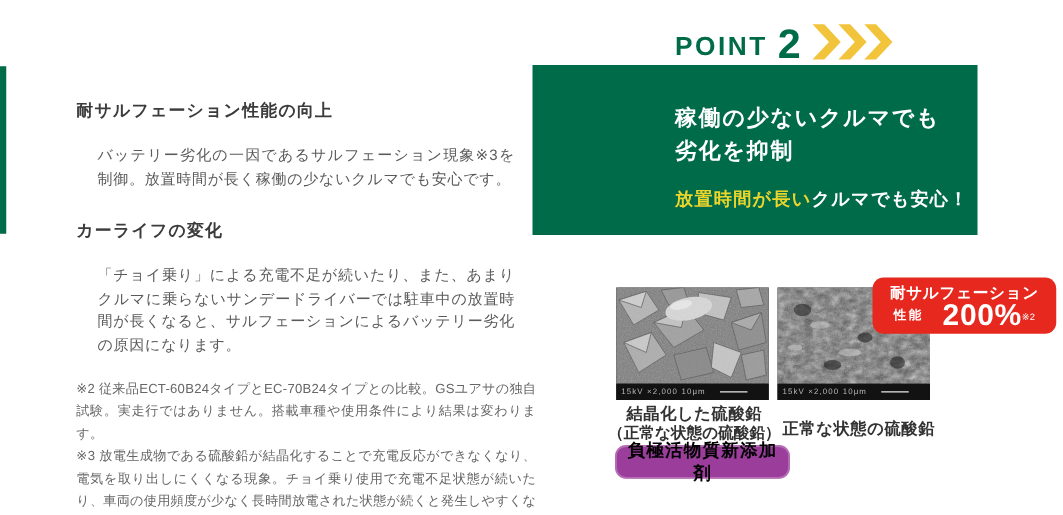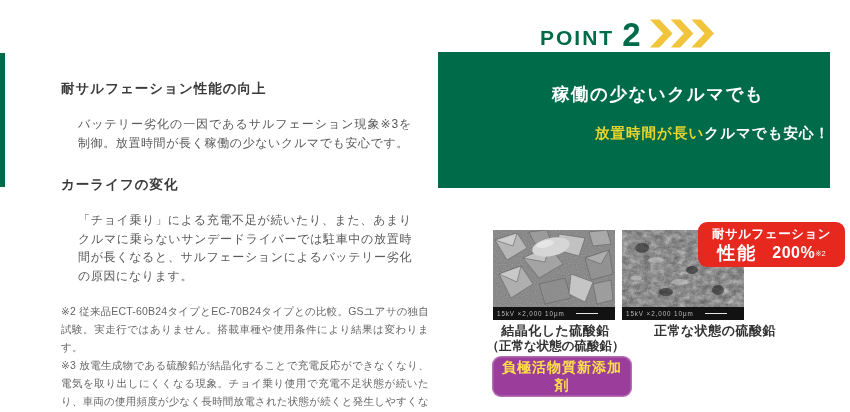--- a/index.html
+++ b/index.html
@@ -15,47 +15,47 @@
   .left-col p.body{margin:17px;font-size:12px;line-height:18.5px;letter-spacing:.6px;text-align:justify;}
   .left-col p.body.first{margin-bottom:24px;}
   .left-col p.note{margin:0;font-size:10.5px;line-height:18px;letter-spacing:.2px;color:#666;text-align:justify;}
   .left-col p.note.first{margin-top:10px;}
   
   .point-header{position:absolute;left:540px;top:13px;height:35px;display:flex;align-items:flex-end;}
   .point-label{font-size:21px;font-weight:bold;color:var(--green,#006b49);letter-spacing:2px;line-height:1;}
   .point-number{font-size:33px;font-weight:bold;color:var(--green,#006b49);line-height:.82;margin-left:8px;}
   .chevrons{margin-left:9px;display:block;}
   
-  .green-panel{position:absolute;left:438px;top:52px;width:392px;height:136px;background:var(--green,#006b49);box-sizing:border-box;padding:29px 0 0 114px;}
+  .green-panel{position:absolute;left:426px;top:52px;width:356px;height:136px;background:var(--green,#006b49);box-sizing:border-box;padding:29px 0 0 114px;}
   .headline{color:#fff;font-size:17.5px;font-weight:bold;line-height:26px;letter-spacing:1.5px;}
-  .subline{margin-top:17px;font-size:14.5px;font-weight:bold;letter-spacing:1px;color:#fff;text-align:right;}
+  .subline{margin-top:17px;font-size:14.5px;font-weight:bold;letter-spacing:1px;color:#fff;}
   .subline .hl{color:var(--headline_yellow,#ead52d);}
   
   .photo-title{position:absolute;left:493px;top:205px;width:250px;text-align:center;font-size:13px;font-weight:bold;color:#333;letter-spacing:1px;}
   .photo{position:absolute;top:230px;width:122px;height:90px;margin:0;padding:0;background:#222;}
   .photo-left{left:493px;}
   .photo-right{left:622px;}
   .photo svg{display:block;}
   .sem-bar{position:absolute;left:0;bottom:0;width:100%;height:13px;background:#121212;display:flex;align-items:center;box-sizing:border-box;padding:0 4px;}
   .sem-bar .meta{font-size:7px;color:#b9b9b9;letter-spacing:1px;white-space:nowrap;transform:scale(.9);transform-origin:left center;}
   .sem-bar .scaleline{display:inline-block;width:22px;border-top:1.5px solid #e8e8e8;margin-left:4px;}
   
   .badge{position:absolute;left:698px;top:222px;width:147px;height:45px;background:var(--red,#e7281e);border-radius:9px;z-index:6;color:#fff;text-align:center;box-sizing:border-box;padding-top:5px;}
   .badge-l1{font-size:12.5px;font-weight:bold;letter-spacing:.5px;line-height:14px;}
   .badge-l2{line-height:22px;display:flex;align-items:center;justify-content:center;}
-  .b-prefix{font-size:18px;font-weight:bold;letter-spacing:2px;margin-right:15px;}
-  .b-value{font-size:16px;font-weight:bold;letter-spacing:.5px;}
+  .b-prefix{font-size:10px;font-weight:bold;letter-spacing:2px;margin-right:15px;}
+  .b-value{font-size:24px;font-weight:bold;letter-spacing:.5px;}
   .b-ref{font-size:7.5px;align-self:flex-start;margin-top:2px;}
   
   .caption{position:absolute;top:324px;text-align:center;font-size:13px;font-weight:bold;color:#333;line-height:14.5px;letter-spacing:.5px;}
   .cap-left{left:478px;width:155px;}
   .cap-left .cap2{font-size:12.5px;letter-spacing:0;}
-  .cap-right{left:650px;width:130px;}
+  .cap-right{left:622px;width:130px;margin-top:12px;}
   
-  .pill-button{position:absolute;left:492px;top:356px;width:140px;height:41px;background:var(--purple,#9b3d9b);border:none;border-radius:9px;color:#fde047;font-size:14px;font-weight:bold;letter-spacing:1px;display:flex;align-items:center;justify-content:center;font-family:inherit;cursor:pointer;box-shadow:inset 0 0 0 1.5px rgba(255,255,255,.25);}
+  .pill-button{position:absolute;left:492px;top:356px;width:140px;height:27px;background:var(--purple,#9b3d9b);border:none;border-radius:9px;color:#000000;font-size:14px;font-weight:bold;letter-spacing:1px;display:flex;align-items:center;justify-content:center;font-family:inherit;cursor:pointer;box-shadow:inset 0 0 0 1.5px rgba(255,255,255,.25);}
 </style>
 </head>
 <body>
 
 <div class="canvas">
 
   <div class="left-strip"></div>
 
   <section class="left-col">
     <h3>耐サルフェーション性能の向上</h3>
@@ -74,20 +74,21 @@
         <polygon points="0,0 10,0 24,15 10,30 0,30 14,15"></polygon>
         <polygon points="22,0 32,0 46,15 32,30 22,30 36,15"></polygon>
         <polygon points="44,0 54,0 68,15 54,30 44,30 58,15"></polygon>
       </g>
     </svg>
   </div>
 
   <div class="green-panel">
     <div class="headline">
       <div>稼働の少ないクルマでも</div>
+      <div>劣化を抑制</div>
     </div>
     <div class="subline"><span class="hl">放置時間が長い</span><span>クルマでも安心！</span></div>
   </div>
 
 
   <figure class="photo photo-left">
     <svg width="122" height="77" viewBox="0 0 122 77">
       <defs>
         <filter id="semFine" x="0" y="0" width="100%" height="100%">
           <feTurbulence type="fractalNoise" baseFrequency="0.9" numOctaves="2" seed="7"></feTurbulence>

